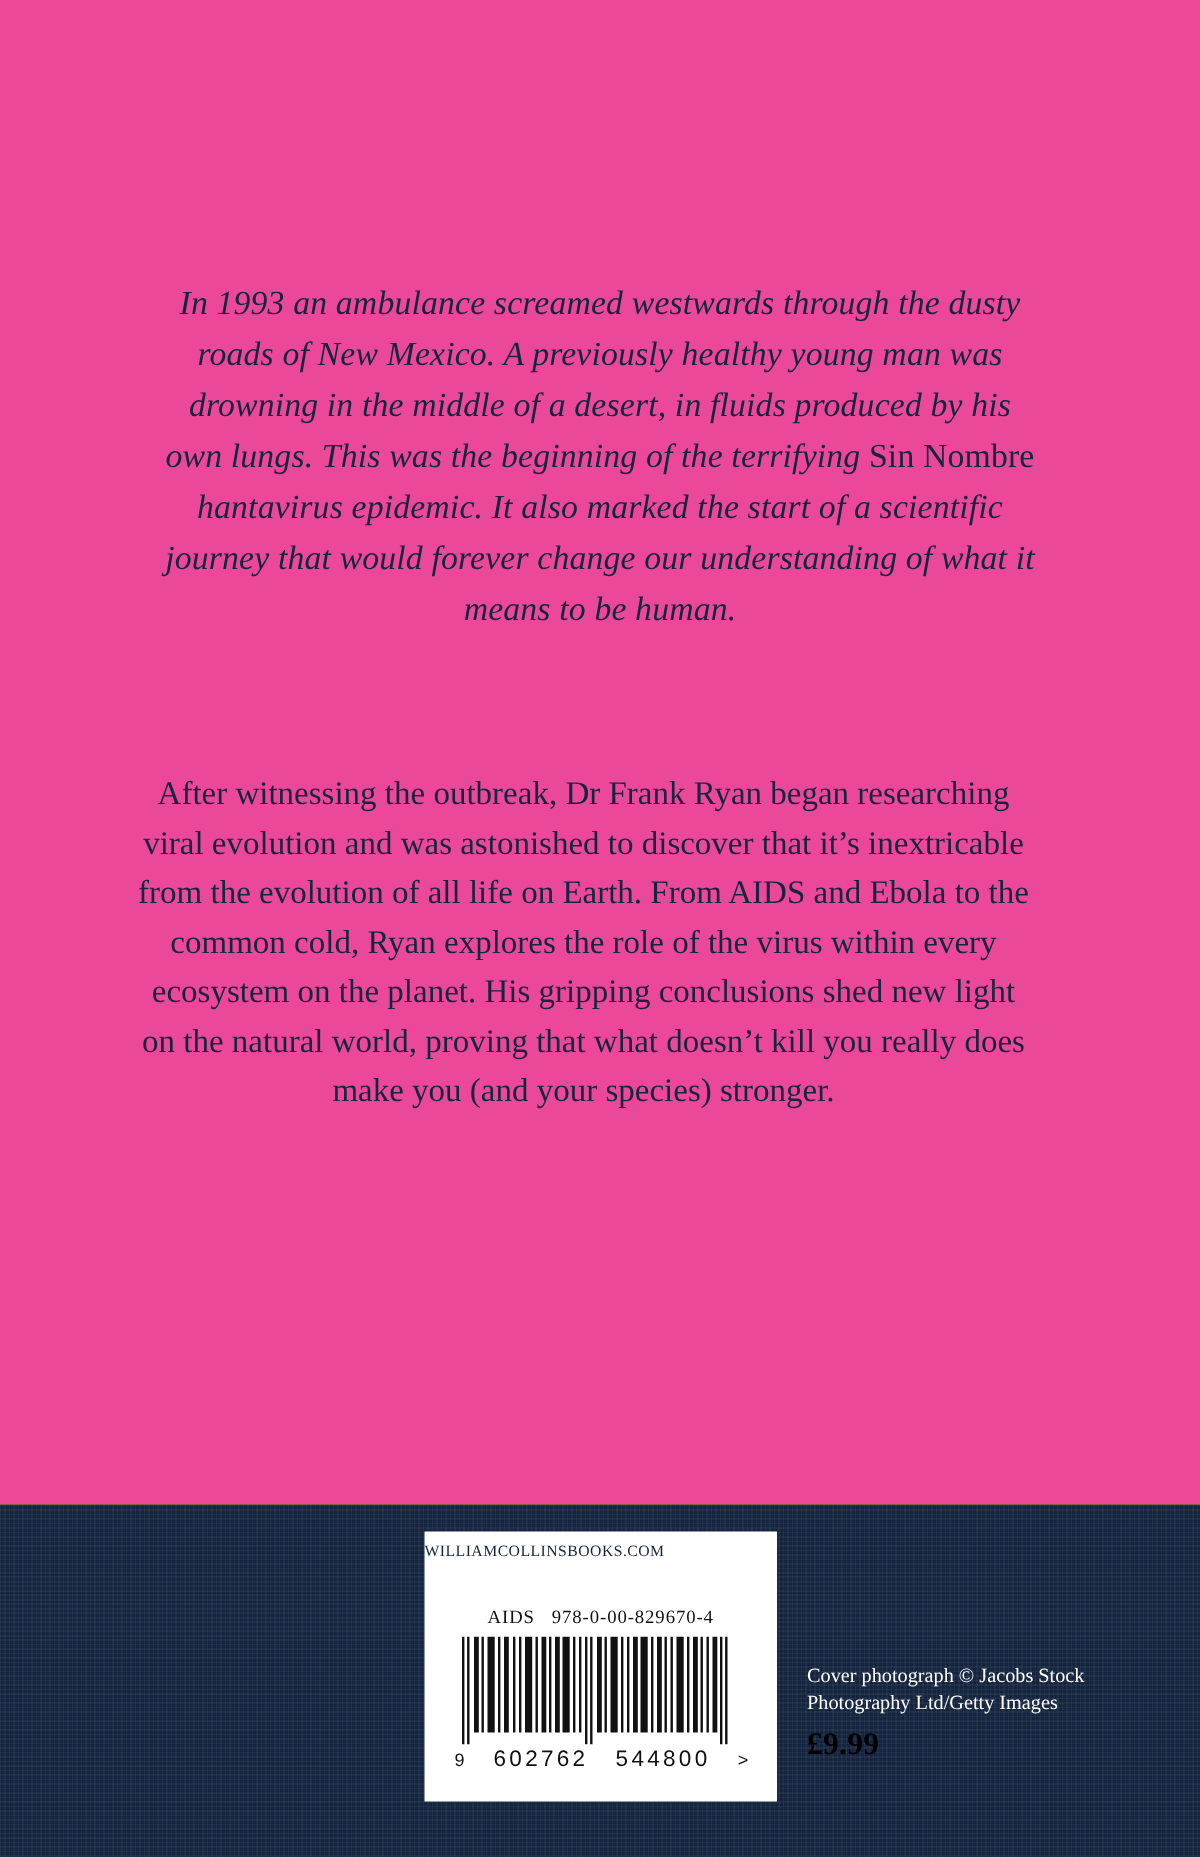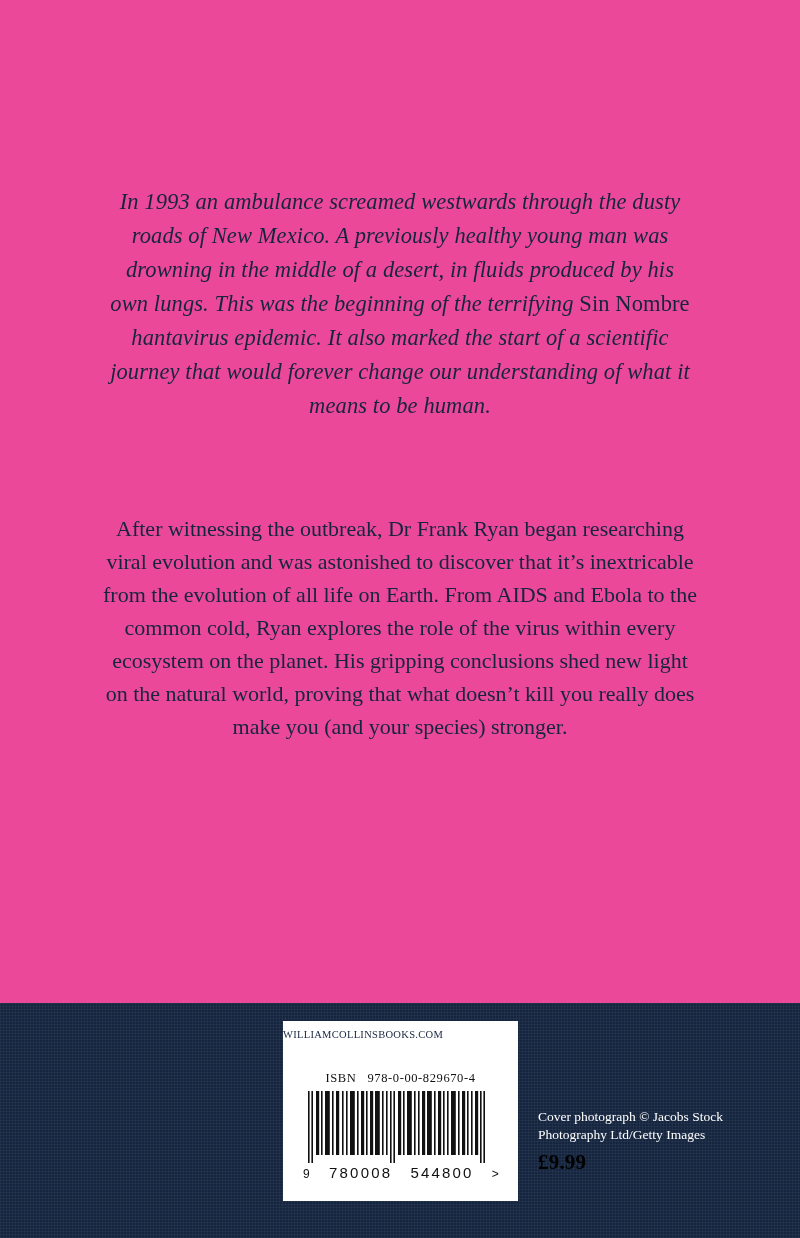--- a/index.html
+++ b/index.html
@@ -41,21 +41,21 @@
     letter-spacing: 0.1px;
   }
 
   .blurb-italic .roman {
     font-style: normal;
   }
 
   .blurb-roman {
     position: absolute;
     top: 512px;
-    left: 100px;
+    left: 89px;
     width: 600px;
     text-align: center;
     font-size: 22px;
     line-height: 33px;
     color: #15253f;
   }
 
   
   .navy-band {
     position: absolute;
@@ -165,21 +165,21 @@
   </div>
 
   <div class="navy-band">
   </div>
 
   <div class="barcode-block">
 
     <div class="website">WILLIAMCOLLINSBOOKS.COM</div>
 
     <div class="isbn-text">
-      <span>ISBN</span>
+      <span>AIDS</span>
       &nbsp;&nbsp;<span>978-0-00-829670-4</span>
     </div>
 
     <svg class="barcode-bars" viewBox="0 0 185 72" preserveAspectRatio="none">
       <g fill="#111111">
         <rect x="0" y="0" width="1.6" height="72"></rect>
         <rect x="3.4" y="0" width="1.6" height="72"></rect>
         <rect x="8" y="0" width="3.2" height="64"></rect>
         <rect x="13" y="0" width="1.6" height="64"></rect>
         <rect x="17" y="0" width="4.8" height="64"></rect>
@@ -214,21 +214,21 @@
         <rect x="159" y="0" width="1.6" height="64"></rect>
         <rect x="163" y="0" width="1.6" height="64"></rect>
         <rect x="167" y="0" width="3.2" height="64"></rect>
         <rect x="172" y="0" width="1.6" height="72"></rect>
         <rect x="175.4" y="0" width="1.6" height="72"></rect>
       </g>
     </svg>
 
     <div class="barcode-digits">
       <span class="lead">9</span>
-      <span class="grp">780008</span>
+      <span class="grp">602762</span>
       <span class="grp">544800</span>
       <span class="trail">&gt;</span>
     </div>
 
   </div>
 
   <div class="credits">Cover photograph © Jacobs Stock Photography Ltd/Getty Images</div>
 
   <div class="price">£9.99</div>
 

